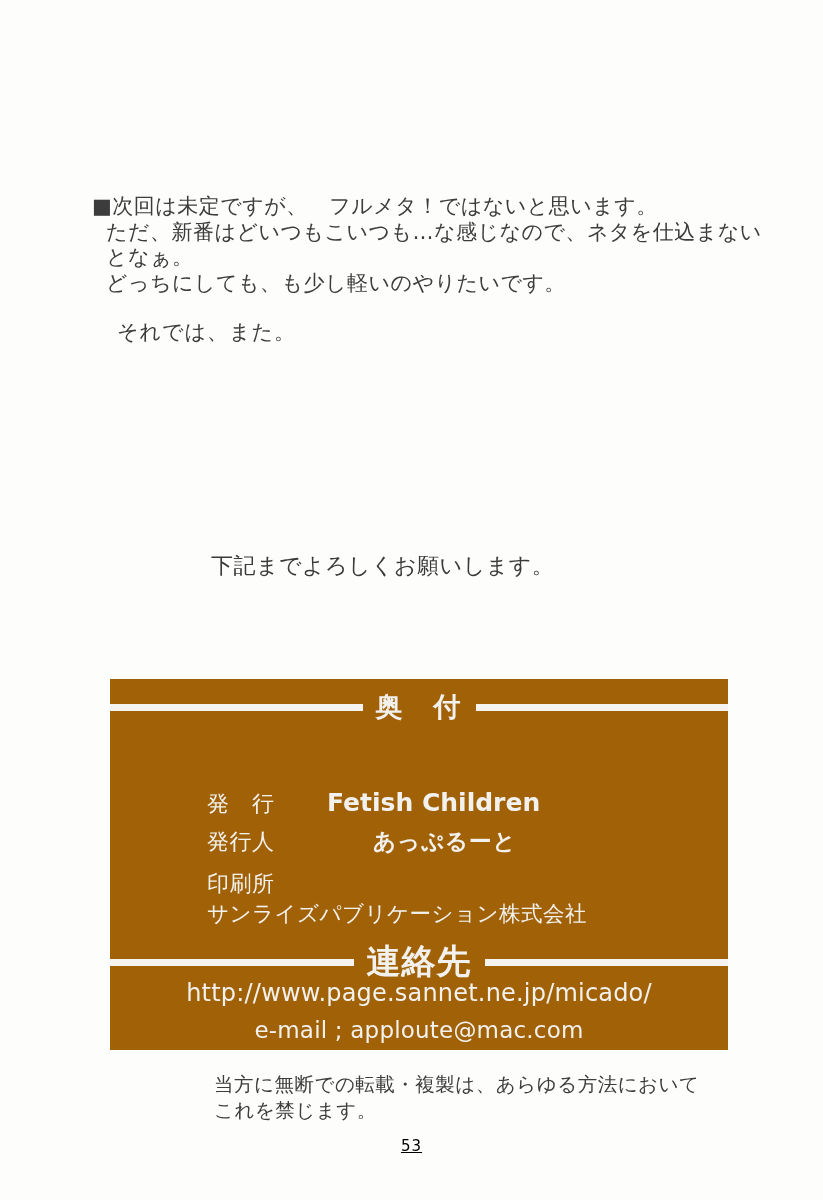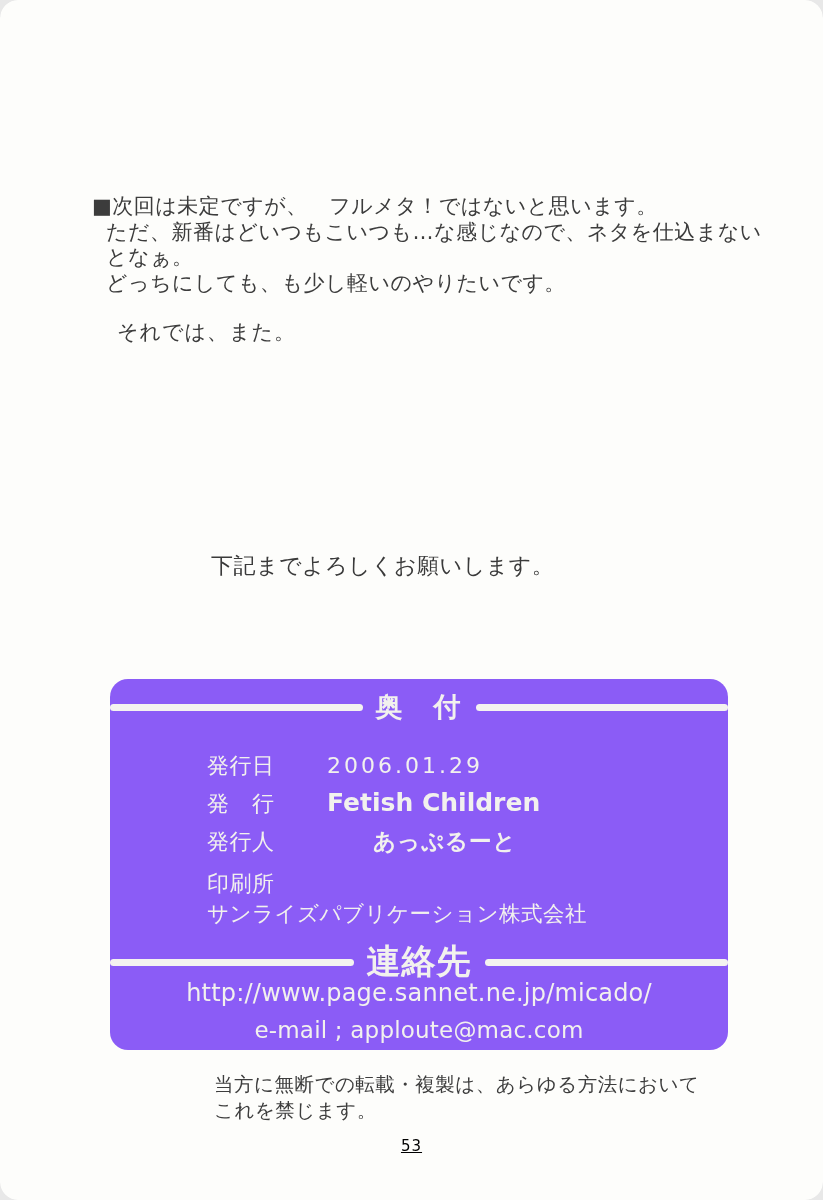--- a/index.html
+++ b/index.html
@@ -1,15 +1,15 @@
 <!DOCTYPE html>
 <html><head>
 <meta charset="utf-8">
 <style>
-  * { margin: 0; padding: 0; box-sizing: border-box; border-radius: 18px; }
+  * { margin: 0; padding: 0; box-sizing: border-box; }
   html, body { background: #e8e8e8; }
   body { font-family: "DejaVu Sans", "Liberation Sans", sans-serif; }
 
   .page {
     position: relative;
     width: 823px;
     height: 1200px;
     margin: 0 auto;
     background: #fdfdfb;
     color: #3f3f3f;
@@ -49,21 +49,21 @@
     letter-spacing: 0.5px;
   }
 
   
   .colophon {
     position: absolute;
     left: 110px;
     top: 679px;
     width: 618px;
     height: 371px;
-    background: #8b5cf6;
+    background: #a16207;
     color: #f2f1ee;
   }
   .rule-row {
     position: absolute;
     left: 0;
     right: 0;
     display: flex;
     align-items: center;
   }
   .rule-row .rule {
@@ -164,24 +164,20 @@
   </div>
 
   <div class="colophon">
 
     <div class="rule-row rule-okuzuke">
       <span class="rule"></span>
       <span class="rule-title">奥　付</span>
       <span class="rule"></span>
     </div>
 
-    <div class="colophon-row row-1">
-      <span class="row-label">発行日</span>
-      <span class="row-value">2006.01.29</span>
-    </div>
     <div class="colophon-row row-2">
       <span class="row-label">発　行</span>
       <span class="row-value">Fetish Children</span>
     </div>
     <div class="colophon-row row-3">
       <span class="row-label">発行人</span>
       <span class="row-value">あっぷるーと</span>
     </div>
     <div class="colophon-row row-4">
       <span class="row-label">印刷所</span>

